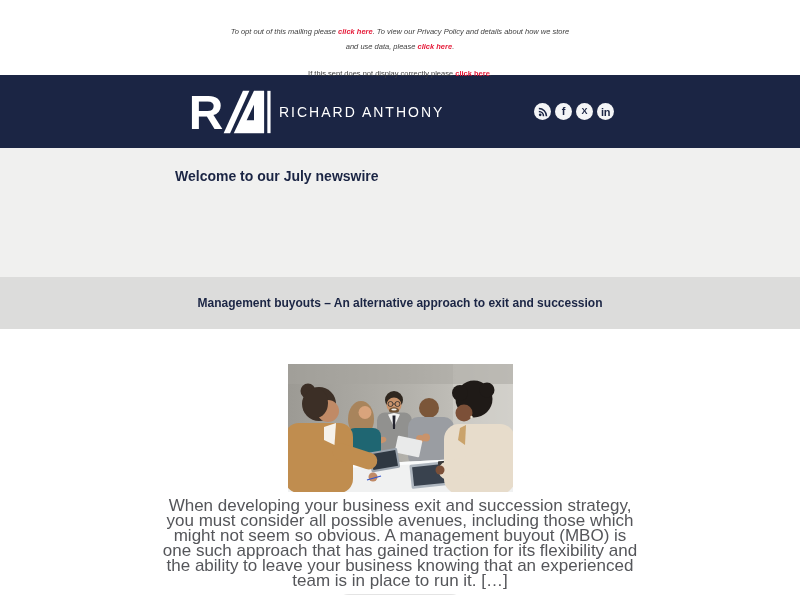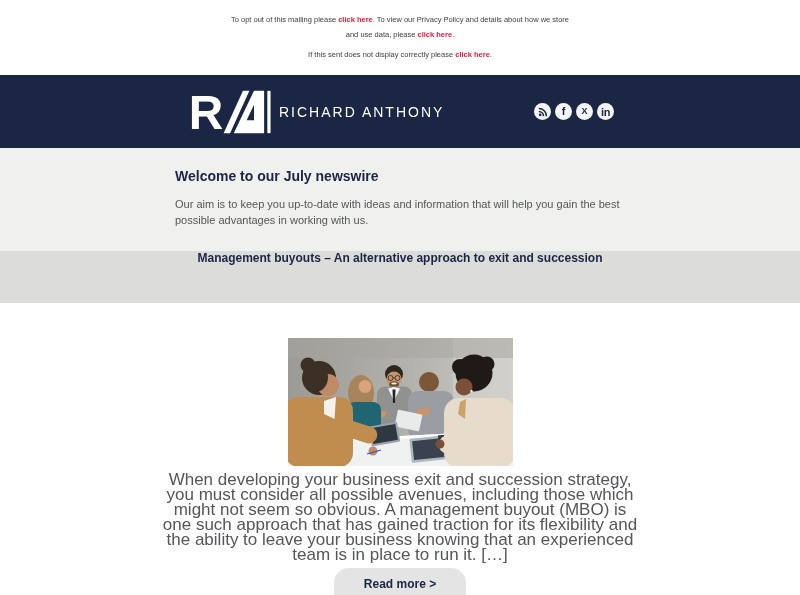--- a/index.html
+++ b/index.html
@@ -14,21 +14,21 @@
   *{box-sizing:border-box;}
   html,body{margin:0;padding:0;}
   body{
     width:800px;height:595px;overflow:hidden;background:#fff;
     font-family:"Liberation Sans", sans-serif;
   }
 
   
   .top-area{height:75px;padding-top:12px;}
   .notice{font-size:7.5px;color:var(--notice-gray);text-align:center;line-height:15px;}
-  .notice-optout{width:345px;margin:0 auto;}
+  .notice-optout{width:345px;margin:12px auto;font-style:italic;}
   .notice-display{margin-top:5px;white-space:nowrap;}
   .notice a{color:var(--red);font-weight:bold;text-decoration:none;cursor:pointer;}
 
   
   .header{
     height:73px;background:var(--navy);
     display:flex;align-items:center;justify-content:space-between;
     padding:0 186px 0 190px;
   }
   .brand{display:flex;align-items:center;}
@@ -40,27 +40,27 @@
   .soc{
     width:17px;height:17px;border-radius:50%;background:#f4f5f7;
     display:flex;align-items:center;justify-content:center;
     color:var(--navy);font-weight:bold;cursor:pointer;
   }
   .soc .glyph-f{font-size:11px;line-height:11px;}
   .soc .glyph-x{font-size:9px;line-height:9px;}
   .soc .glyph-in{font-size:11px;line-height:8px;letter-spacing:-0.5px;}
 
   
-  .intro{background:var(--gray-section);height:103px;padding:20px 0 0 175px;}
+  .intro{background:var(--gray-section);height:129px;padding:20px 0 0 175px;}
   .intro-title{font-size:14px;font-weight:bold;color:var(--navy);margin:0 0 12px;}
   .intro p{font-size:11px;color:var(--text-gray);line-height:16px;margin:0 0 12px;width:480px;}
   .intro p.oneline{white-space:nowrap;width:auto;}
 
   
-  .banner{background:var(--gray-banner);height:52px;display:flex;justify-content:center;}
+  .banner{background:var(--gray-banner);height:52px;display:flex;align-items:center;justify-content:center;}
   .banner-title{font-size:12px;font-weight:bold;color:var(--navy);margin:0;}
 
   
   .photo{width:225px;height:128px;margin:35px auto 0;}
   .photo svg{display:block;width:225px;height:128px;}
   .excerpt{width:475px;margin:6px auto 0;text-align:center;font-size:17px;line-height:15px;color:var(--text-gray);}
   .readmore-wrap{text-align:center;margin-top:6px;}
   .readmore{
     display:inline-block;background:var(--gray-btn);border:none;border-radius:15px;
     padding:9px 30px 18px;font-size:12px;font-weight:bold;color:var(--navy);
@@ -103,21 +103,20 @@
         <span class="glyph-x">X</span>
       </span>
     <span class="soc">
         <span class="glyph-in">in</span>
       </span>
   </div>
 </div>
 
 <div class="intro">
   <h1 class="intro-title">Welcome to our July newswire</h1>
-  <p>Our aim is to keep you up-to-date with ideas and information that will help you gain the best possible advantages in working with us.</p>
 </div>
 
 <div class="banner">
   <h2 class="banner-title">Management buyouts – An alternative approach to exit and succession</h2>
 </div>
 
 <div class="article">
   <div class="photo">
     <svg viewBox="0 0 450 256">
       <defs>

